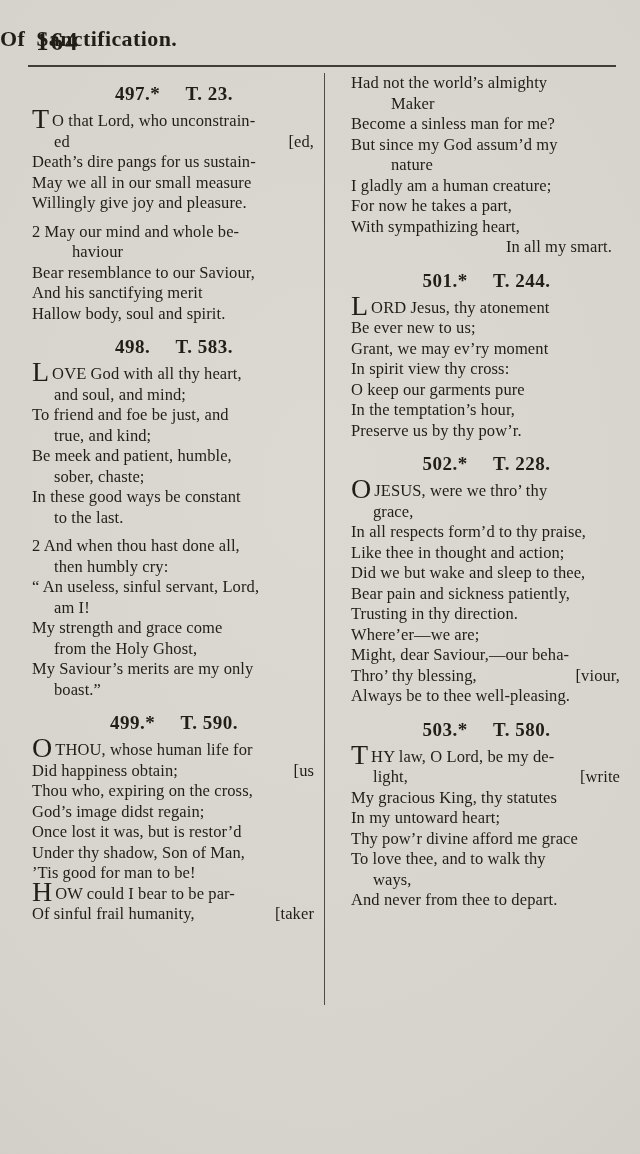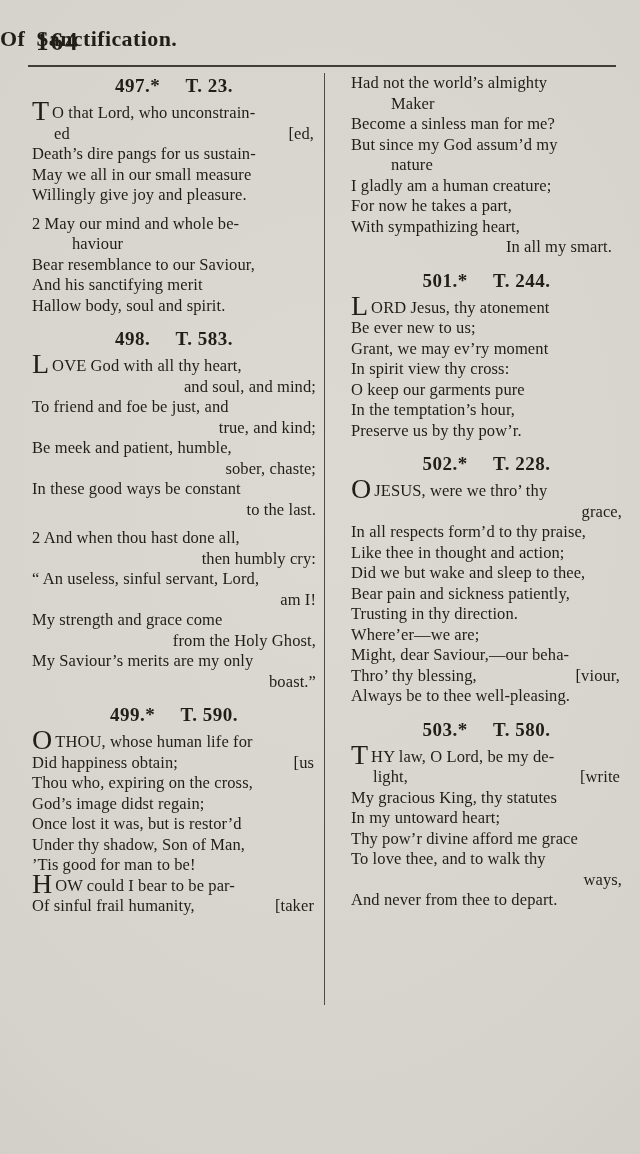--- a/index.html
+++ b/index.html
@@ -23,32 +23,32 @@
     font-size:22px;font-weight:bold;word-spacing:5px;letter-spacing:.4px;
   }
   .header-rule{margin:7px 24px 0 28px;border-top:2px solid #413e36;height:0;}
   .columns{display:flex;align-items:stretch;padding:6px 18px 0 32px;}
   .col-left{width:292px;flex:none;padding-right:8px;box-sizing:border-box;}
   .col-right{flex:1;padding-left:26px;border-left:1.5px solid #4e4b42;min-height:932px;box-sizing:border-box;}
   .hh{
     text-align:center;font-size:19px;font-weight:bold;
     margin:12px 0 6px;letter-spacing:.5px;white-space:nowrap;
   }
-  .hymn:first-child .hh{margin-top:2px;}
+  .hymn:first-child .hh{margin-top:10px;}
   .ht{margin-left:20px;}
   .ln{
     margin:0;font-size:16.5px;line-height:20.5px;
     white-space:nowrap;letter-spacing:.1px;
   }
   .fl .ft{letter-spacing:.1px;}
   .dc{
     font-size:28px;line-height:0;position:relative;top:2px;
     margin-right:2px;letter-spacing:1px;
   }
-  .ind{padding-left:22px;text-align:right;}
+  .ind{padding-left:22px;}
   .ind2{padding-left:40px;}
   .stz{margin-top:8px;}
   .split{display:flex;justify-content:space-between;}
   .split .catch{padding-right:2px;}
   .ralign{text-align:right;padding-right:10px;}
 </style>
 </head>
 <body>
 
 <div class="page">

